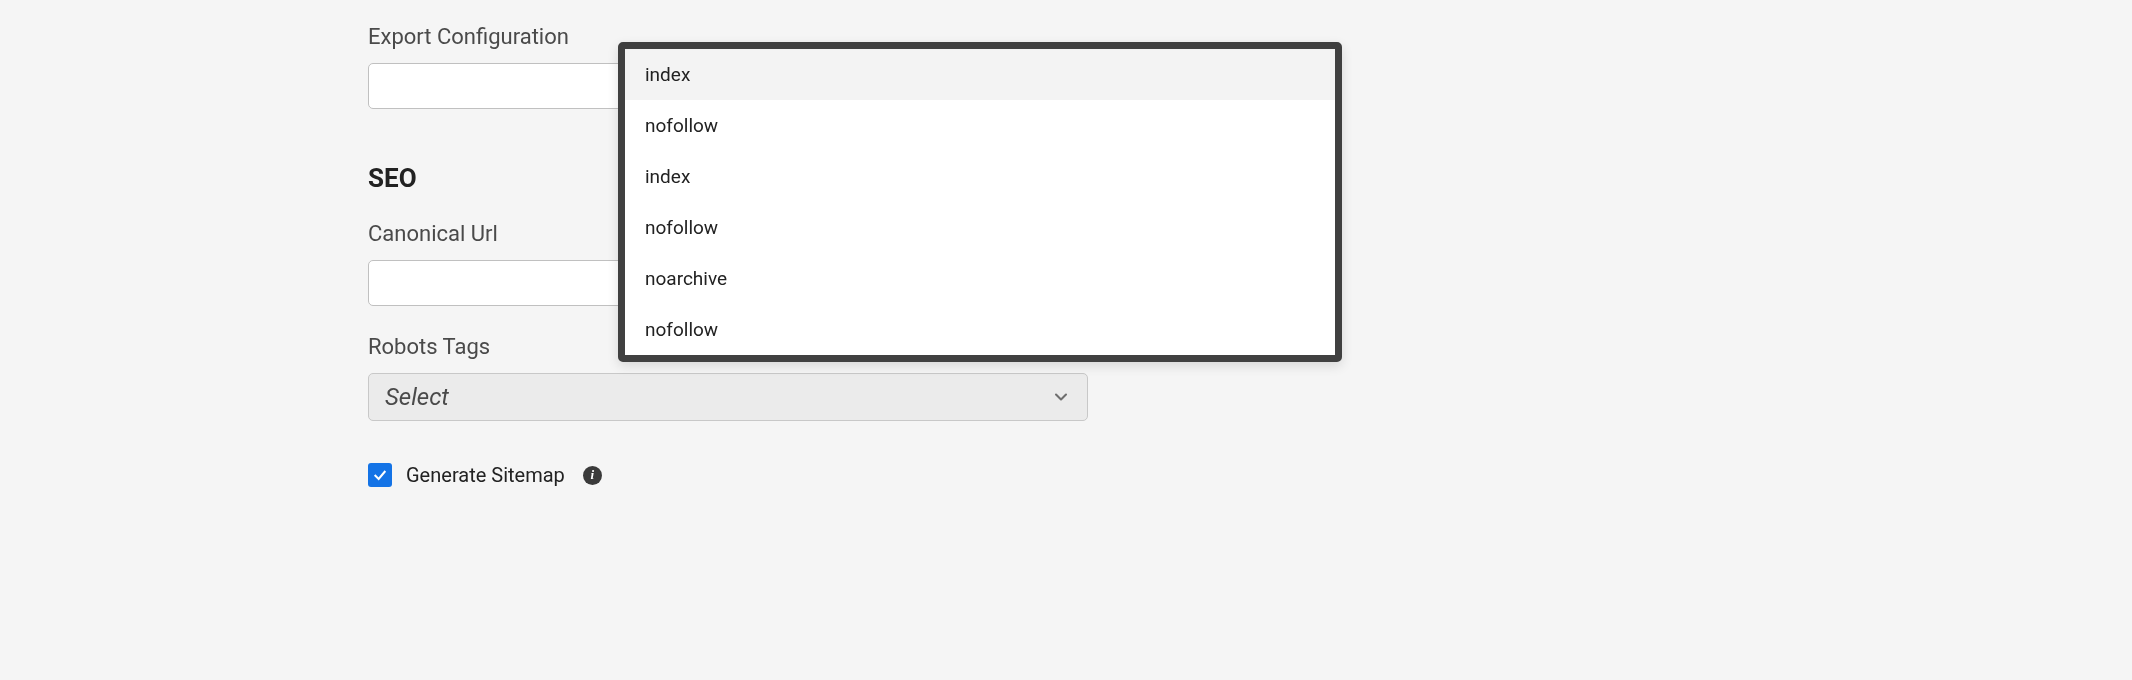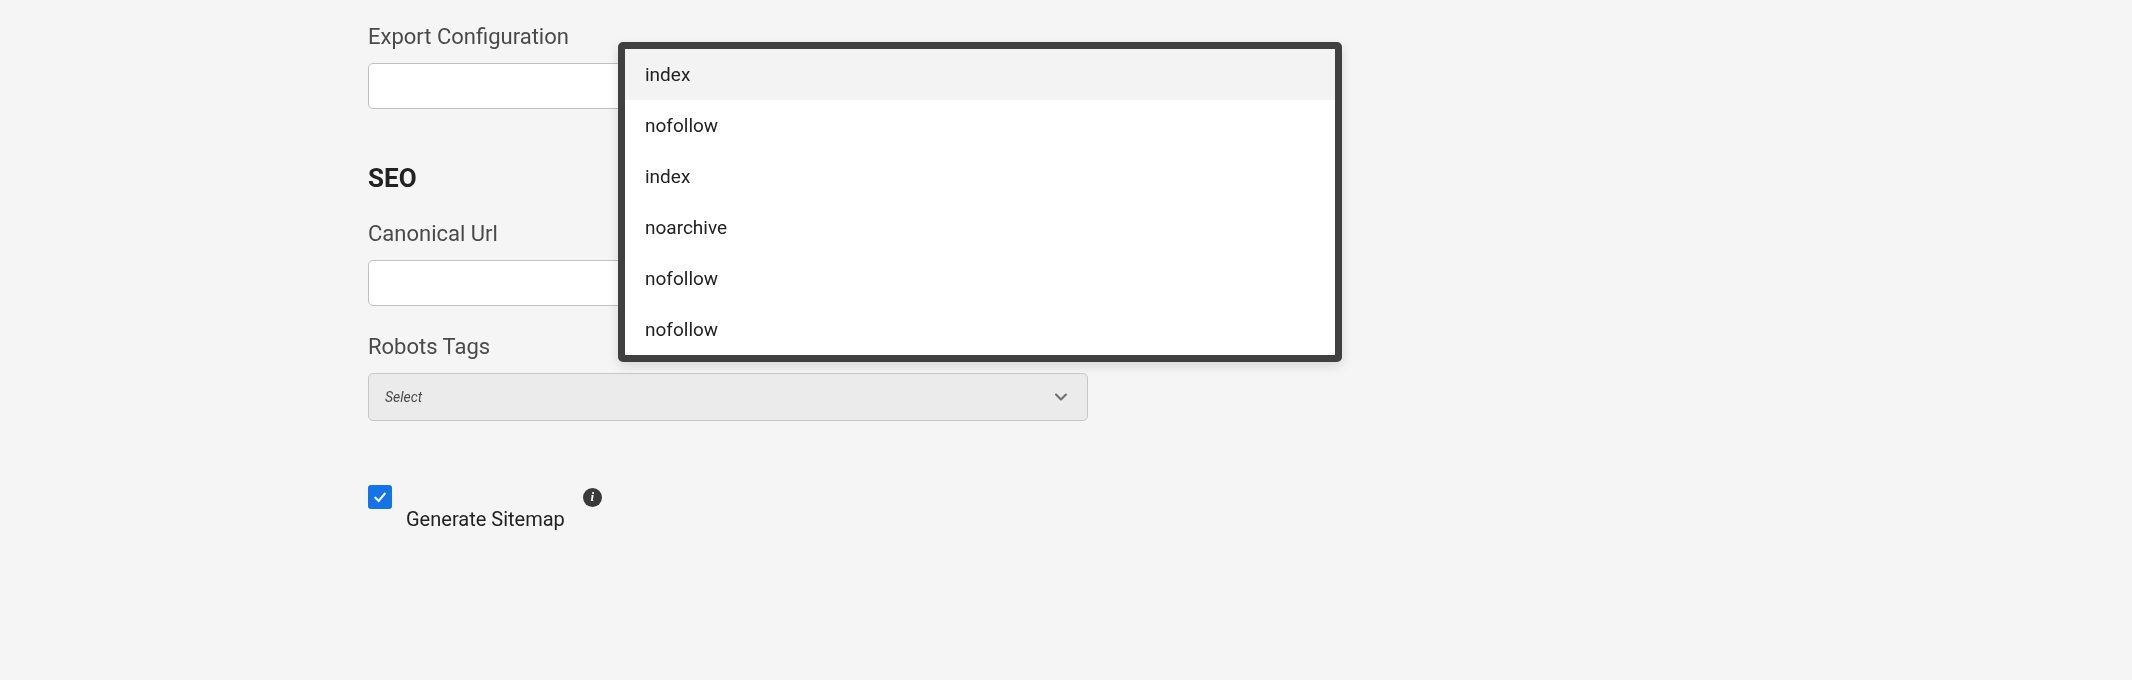--- a/index.html
+++ b/index.html
@@ -54,21 +54,21 @@
       border-radius: 5px;
       background: #ebebeb;
       padding: 0 16px;
       display: flex;
       align-items: center;
       justify-content: space-between;
       cursor: pointer;
     }
     .select-placeholder {
       font-style: italic;
-      font-size: 14px;
+      font-size: 24px;
       color: #4a4a4a;
     }
     .chevron-icon {
       width: 20px;
       height: 20px;
       display: flex;
       align-items: center;
       justify-content: center;
       color: #6e6e6e;
     }
@@ -91,21 +91,20 @@
     .checkbox svg {
       width: 16px;
       height: 16px;
       fill: none;
       stroke: white;
       stroke-width: 3;
     }
     .checkbox-label {
       font-size: 20px;
       color: #222;
-      margin-top: 44px;
     }
     .info-icon {
       width: 19px;
       height: 19px;
       border-radius: 50%;
       background: #3a3a3a;
       color: white;
       display: flex;
       align-items: center;
       justify-content: center;
@@ -169,16 +168,16 @@
     <span class="checkbox-label">Generate Sitemap</span>
     <span class="info-icon">i</span>
   </div>
 
 </div>
 
 <div class="dropdown-menu">
   <div class="dropdown-item highlighted">index</div>
   <div class="dropdown-item">nofollow</div>
   <div class="dropdown-item">index</div>
+  <div class="dropdown-item">nofollow</div>
   <div class="dropdown-item">noarchive</div>
-  <div class="dropdown-item">nofollow</div>
   <div class="dropdown-item">nofollow</div>
 </div>
 
 </body></html>

